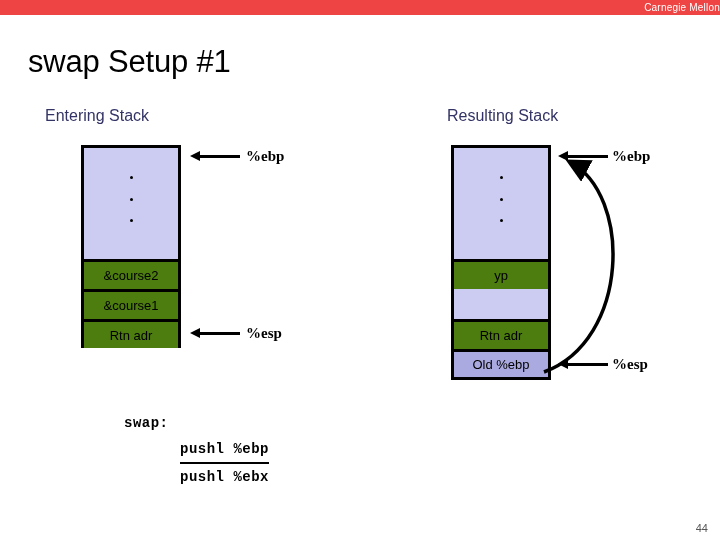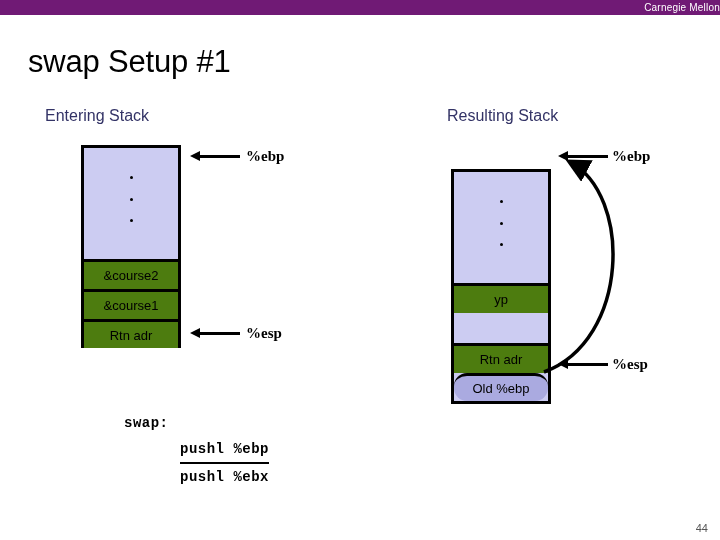--- a/index.html
+++ b/index.html
@@ -14,21 +14,21 @@
     overflow: hidden;
     position: relative;
   }
 
   
   #banner {
     position: absolute;
     left: 0; top: 0;
     width: 720px;
     height: 15px;
-    background: #701a75;
+    background: #ef4444;
   }
   #banner-text {
     position: absolute;
     right: 0px;
     top: 0px;
     color: #ffffff;
     font-size: 10px;
     line-height: 15px;
     font-family: "Liberation Sans", sans-serif;
     white-space: nowrap;
@@ -69,21 +69,20 @@
     left: 81px;
     top: 145px;
     width: 100px;
     height: 203px;
   }
   #stack-resulting {
     left: 451px;
     top: 145px;
     width: 100px;
     height: 235px;
-    margin-top: 24px;
   }
   .stack-body {
     position: relative;
     width: 100%;
     height: 100%;
   }
   .cell {
     position: absolute;
     left: 0;
     width: 100%;
@@ -251,21 +250,21 @@
 
     <div class="cell" style="top:111px; height:30px;">
       <span>yp</span>
     </div>
 
 
     <div class="cell" style="top:171px; height:30px;">
       <span>Rtn adr</span>
     </div>
 
-    <div class="cell highlight" style="top:201px; height:28px;border-radius:13px;">
+    <div class="cell highlight" style="top:201px; height:28px;">
       <span>Old %ebp</span>
     </div>
 
   </div>
 </div>
 
 <div id="arrow-ebp-right-head" class="arrow-head"></div>
 <div id="arrow-ebp-right-line" class="arrow-line"></div>
 <div id="label-ebp-right" class="reg-label">%ebp</div>
 

